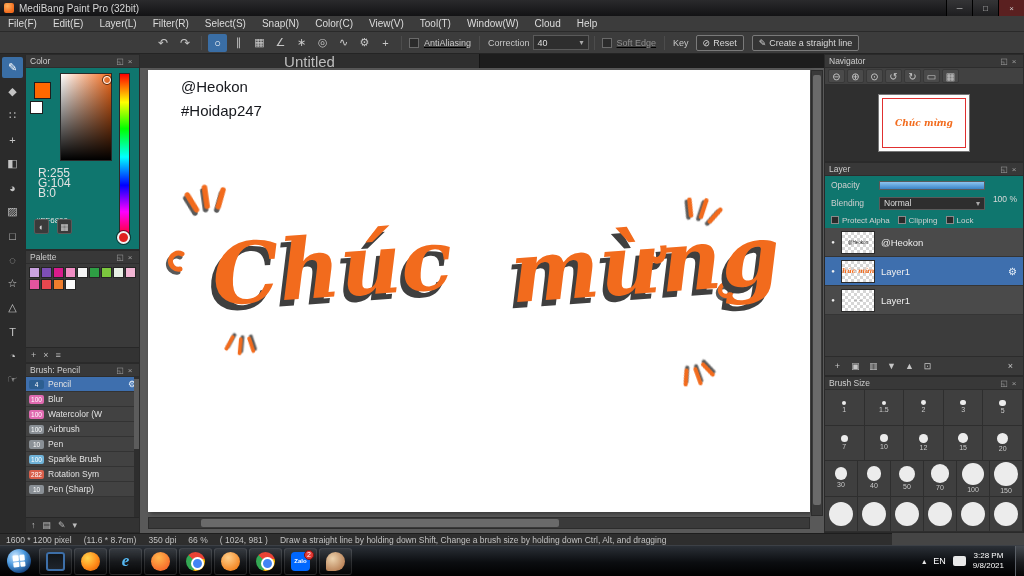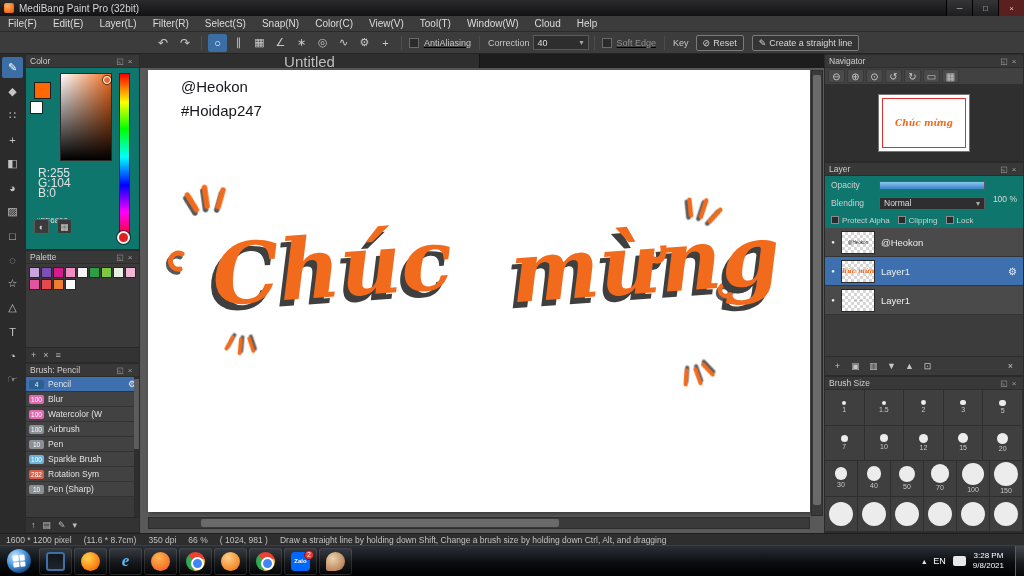--- a/index.html
+++ b/index.html
@@ -167,21 +167,21 @@
 
   #size-panel { left:824px; top:376px; width:200px; height:157px; display:flex; flex-direction:column; }
   #size-grid { flex:1; display:flex; flex-direction:column; background:#383838; }
   .size-row { flex:1; display:flex; }
   .size-cell { flex:1; background:#3f3f3f; border-right:1px solid #2e2e2e; border-bottom:1px solid #2e2e2e;
     display:flex; flex-direction:column; align-items:center; justify-content:center; }
   .size-dot { background:#ececec; border-radius:50%; }
   .size-label { color:#c9c9c9; font-size:7px; line-height:8px; margin-top:1px; }
 
   
-  #statusbar { position:absolute; left:0; top:533px; width:1024px; height:12px; background:#2e2e2e;
+  #statusbar { position:absolute; left:0; top:533px; width:892px; height:12px; background:#2e2e2e;
     border-top:1px solid #1e1e1e; display:flex; align-items:center; gap:12px; padding:0 6px;
     color:#c2c2c2; font-size:8.5px; white-space:nowrap; }
 
   
   #taskbar { position:absolute; left:0; top:545px; width:1024px; height:31px;
     background:linear-gradient(#2b3037, #0b0d10 55%, #000); border-top:1px solid #3c4046;
     display:flex; align-items:center; }
   #start-button { width:38px; height:31px; display:flex; align-items:center; justify-content:center; }
   .orb { width:24px; height:24px; border-radius:50%;
     background:radial-gradient(circle at 35% 30%, #cfe8ff, #4f9ce0 40%, #123f7a 78%, #081d38); position:relative; }

